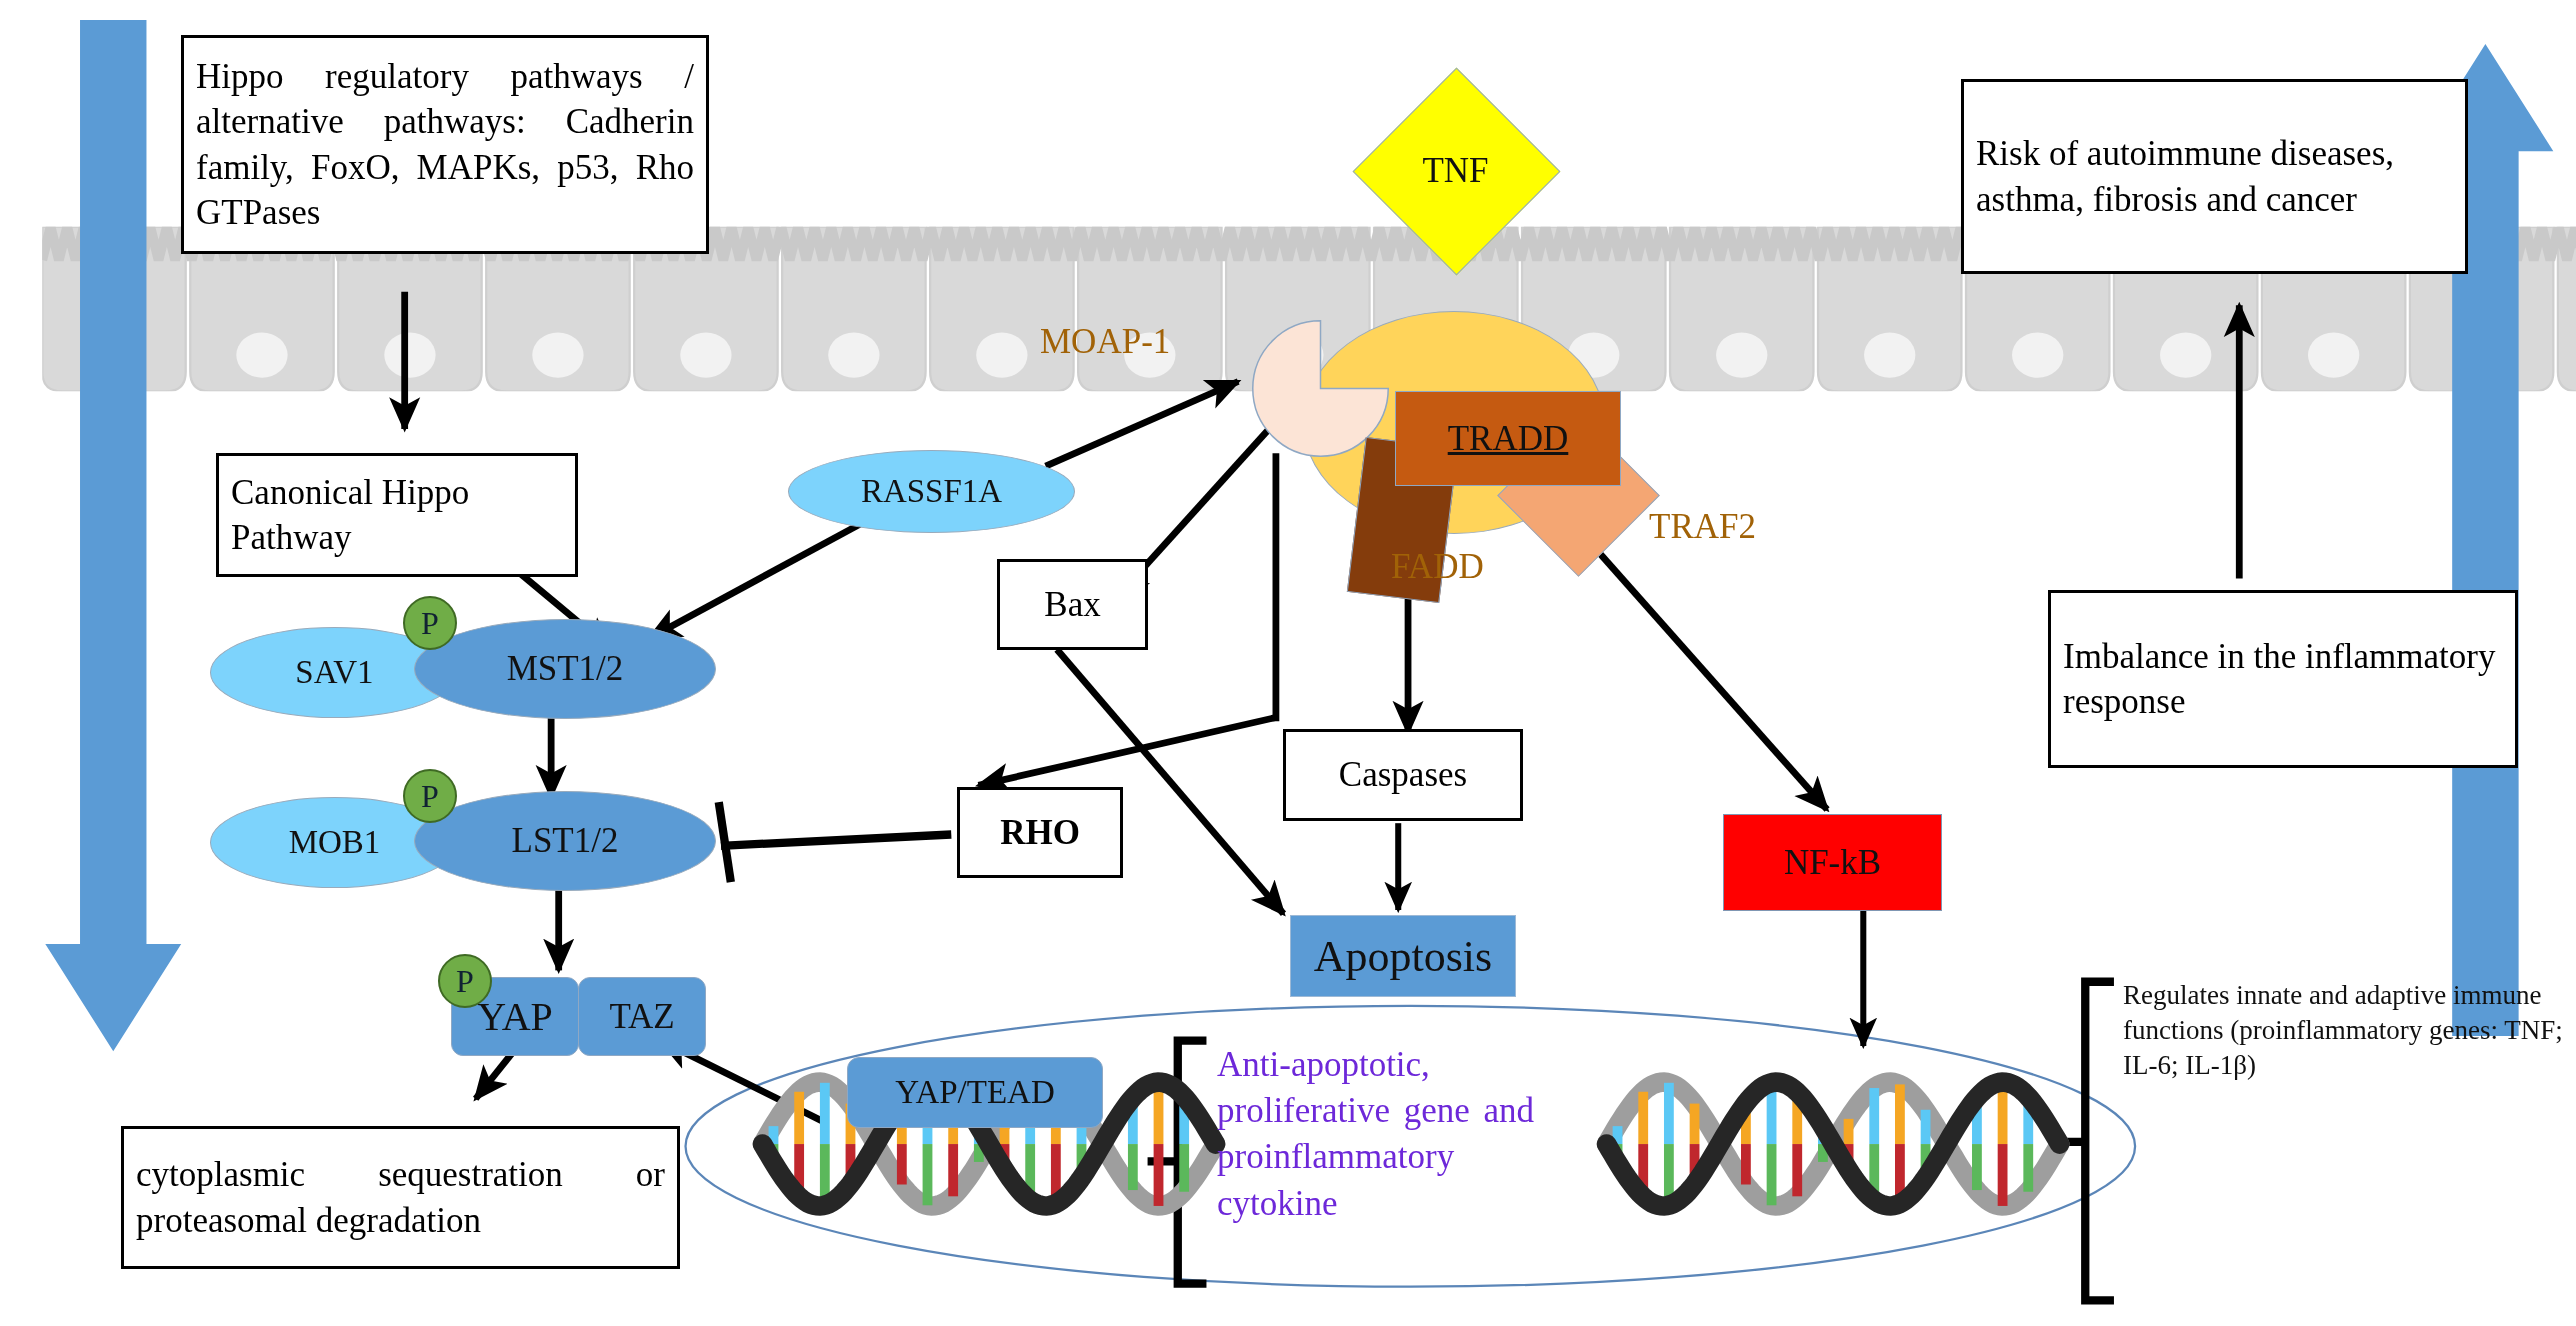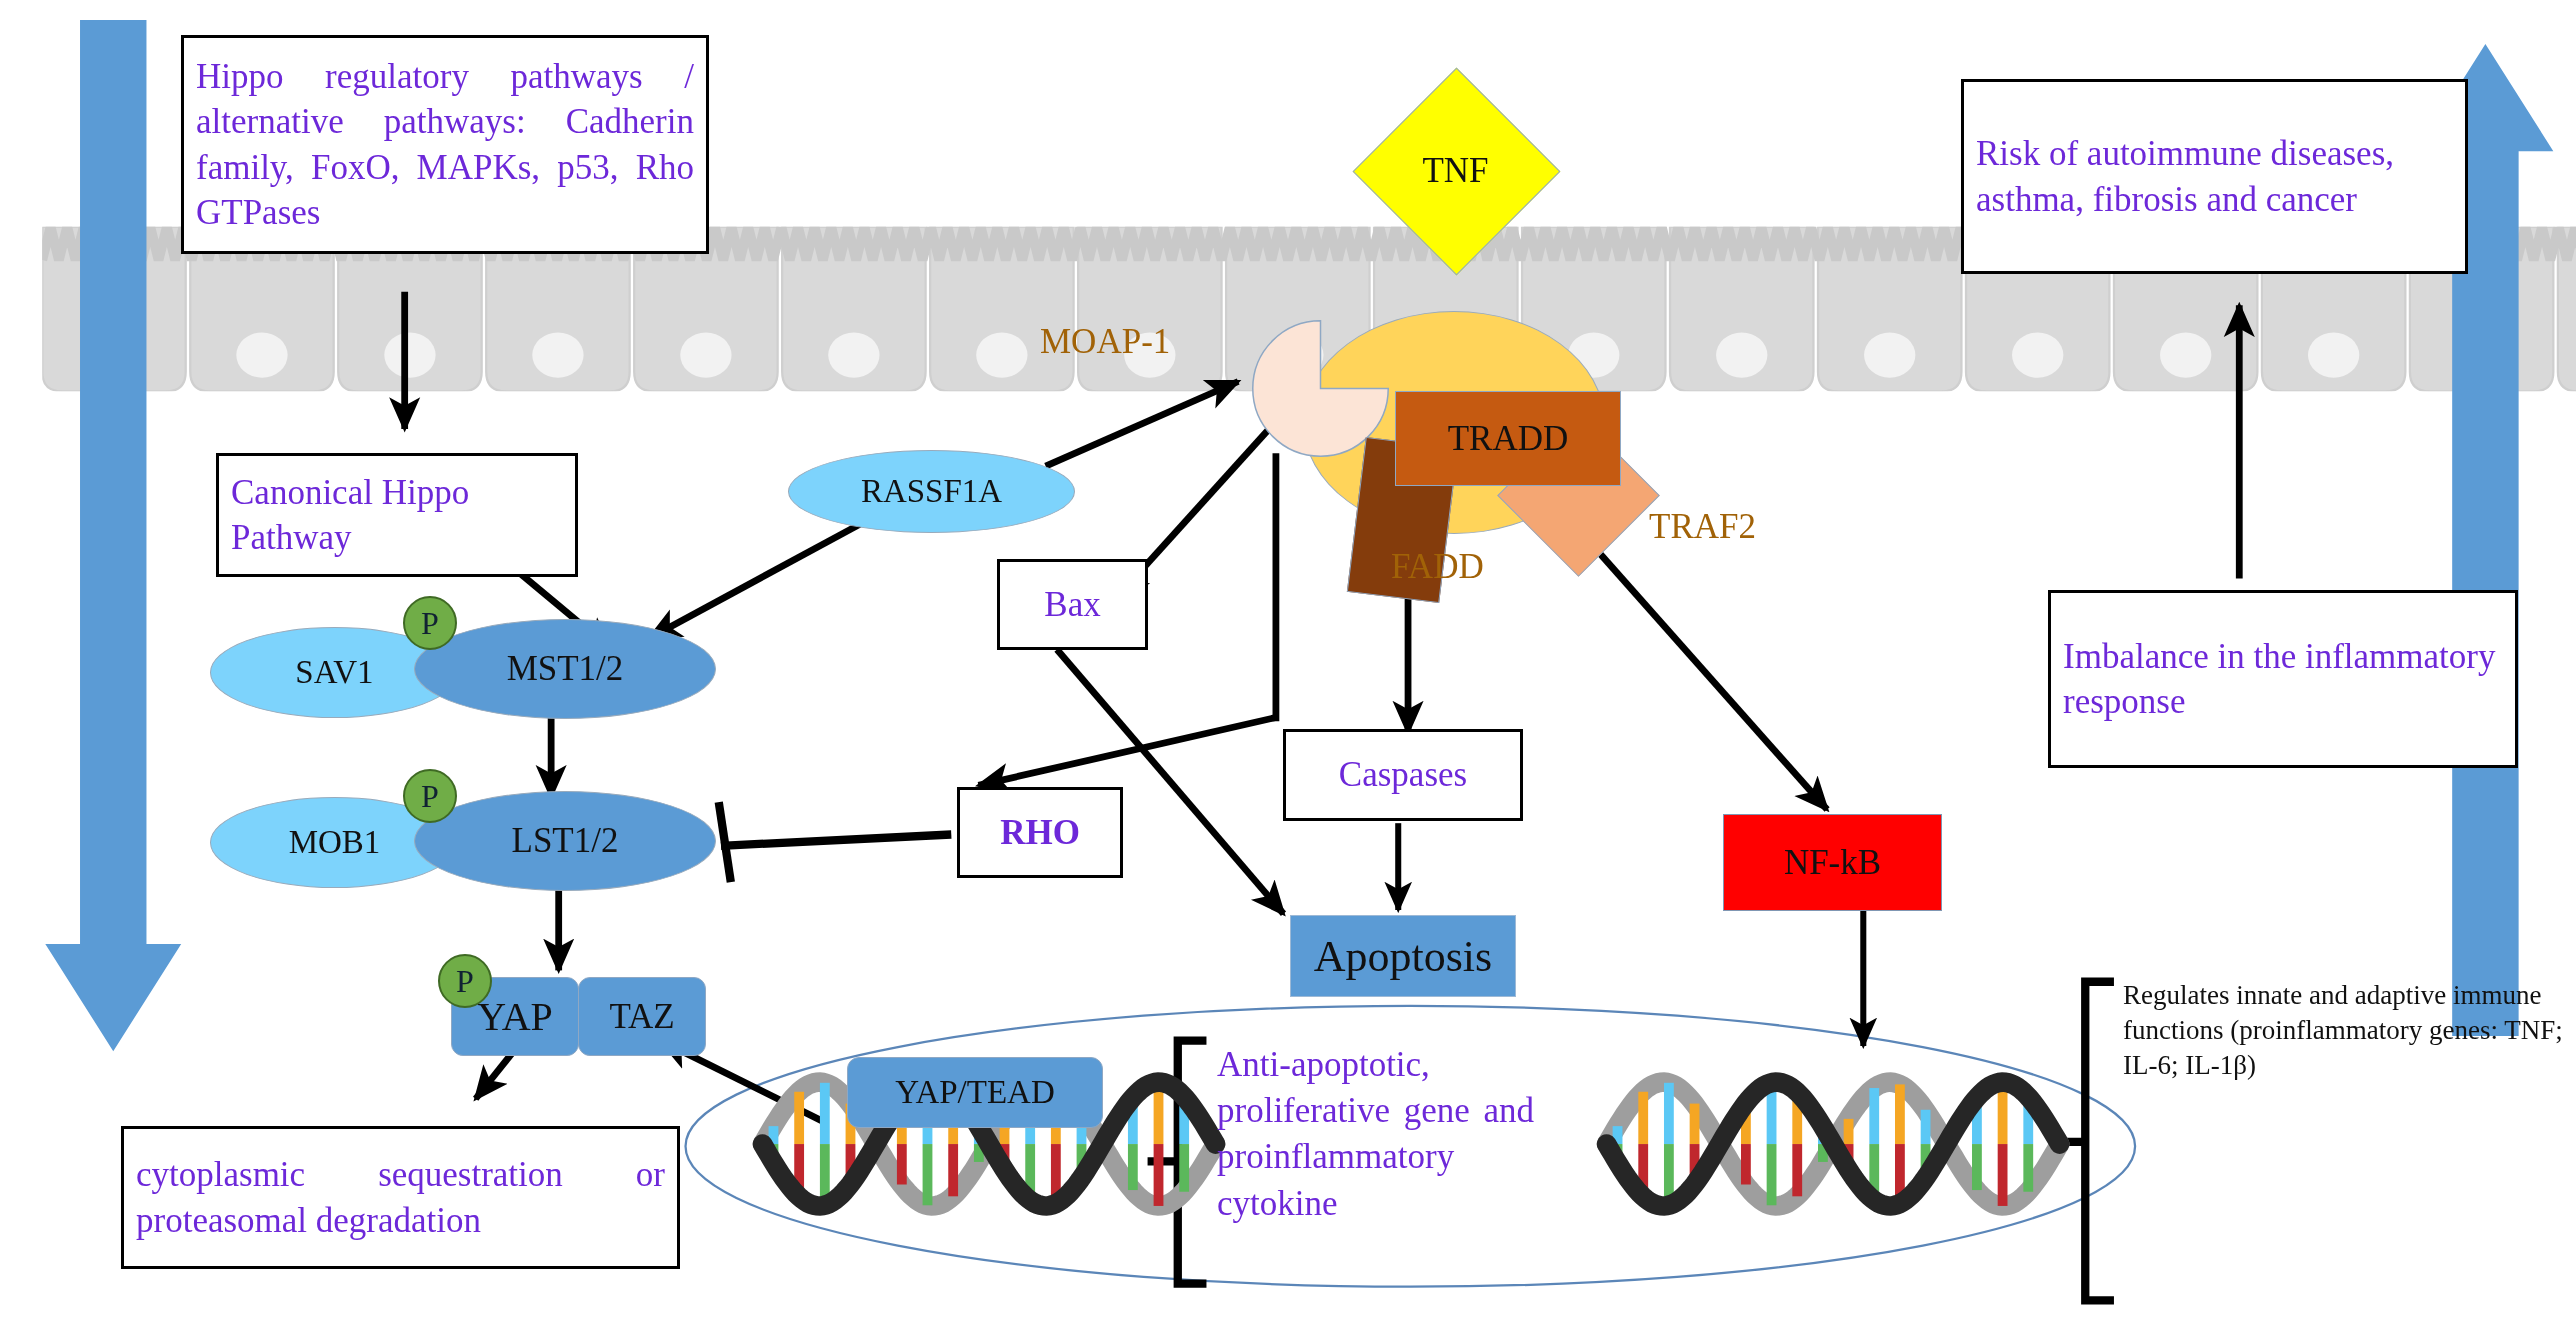--- a/index.html
+++ b/index.html
@@ -3,21 +3,21 @@
 <meta charset="utf-8">
 <title>Hippo / TNFR1 Signaling Pathway Diagram</title>
 <style>
   html,body{margin:0;padding:0;background:#fff;}
   body{font-family:"Liberation Serif","DejaVu Serif",serif;}
   #stage{position:relative;width:2576px;height:1327px;background:#fff;overflow:hidden;}
   #svgroot{position:absolute;left:0;top:0;width:2576px;height:1327px;}
 
   .txtbox{position:absolute;background:#fff;border:3px solid #000;box-sizing:border-box;
           display:flex;align-items:center;padding:6px 12px;}
-  .txtbox .inner{width:100%;font-size:35px;line-height:1.30;color:#6d28d9;text-align:justify;}
+  .txtbox .inner{width:100%;font-size:35px;line-height:1.30;color:#000000;text-align:justify;}
   .txtbox .inner.nojust{text-align:left;}
 
   .lbl{position:absolute;font-size:35px;color:#a16207;white-space:nowrap;}
 
   .shape{position:absolute;display:flex;align-items:center;justify-content:center;
          box-sizing:border-box;text-align:center;color:#111;}
 
   .ell{border-radius:50%;border:0.8px solid #9ab;}
   .ell-blue{background:#5B9BD5;}
   .ell-gray{background:#7dd3fc;}
@@ -320,21 +320,21 @@
 
   <div class="shape ell" style="left:1303px;top:311px;width:302px;height:223px;background:#FFD45A;border:0.8px solid #9ab;font-size:38px;z-index:6;align-items:flex-start;padding-top:89px;">
     <span>TNFR1</span>
   </div>
 
   <div class="diamond" style="left:1383px;top:98px;width:145px;height:145px;background:#FFFF00;z-index:8;"></div>
   <div class="dlabel" style="left:1383px;top:98px;width:145px;height:145px;z-index:9;">
     <span>TNF</span>
   </div>
 
-  <div class="shape" style="left:1395px;top:391px;width:226px;height:95px;background:#C55A11;border:0.8px solid #8fa8c4;font-size:35px;z-index:9;">
+  <div class="shape" style="left:1395px;top:391px;width:226px;height:95px;background:#C55A11;border:0.8px solid #8fa8c4;font-size:35px;z-index:9;text-decoration:underline;">
     <span>TRADD</span>
   </div>
 
   <div style="position:absolute;left:1356px;top:442px;width:91px;height:154px;background:#843C0C;border:0.8px solid #8fa8c4;transform:rotate(7deg);z-index:8;"></div>
   <div class="lbl" style="left:1391px;top:547px;z-index:10;">FADD</div>
 
   <div class="diamond" style="left:1521px;top:438px;width:113px;height:113px;background:#F4A673;z-index:7;"></div>
   <div class="lbl" style="left:1649px;top:507px;z-index:8;">TRAF2</div>
 
   <div style="position:absolute;left:1217px;top:1042px;width:317px;font-size:35px;line-height:1.32;text-align:justify;color:#6d28d9;">

